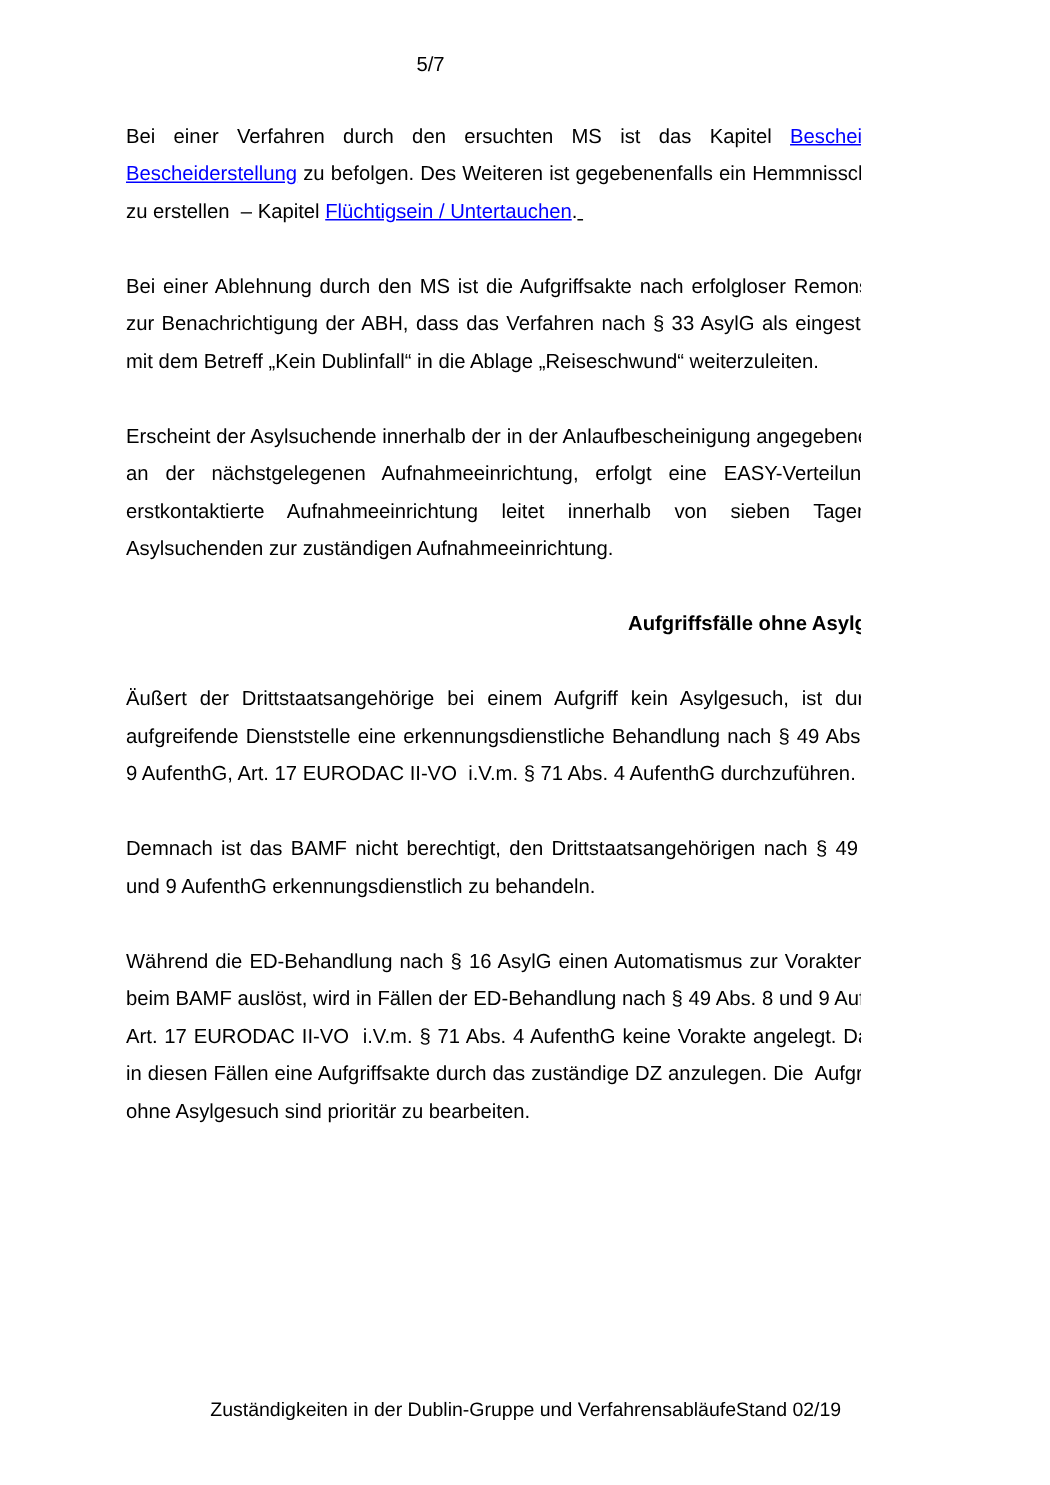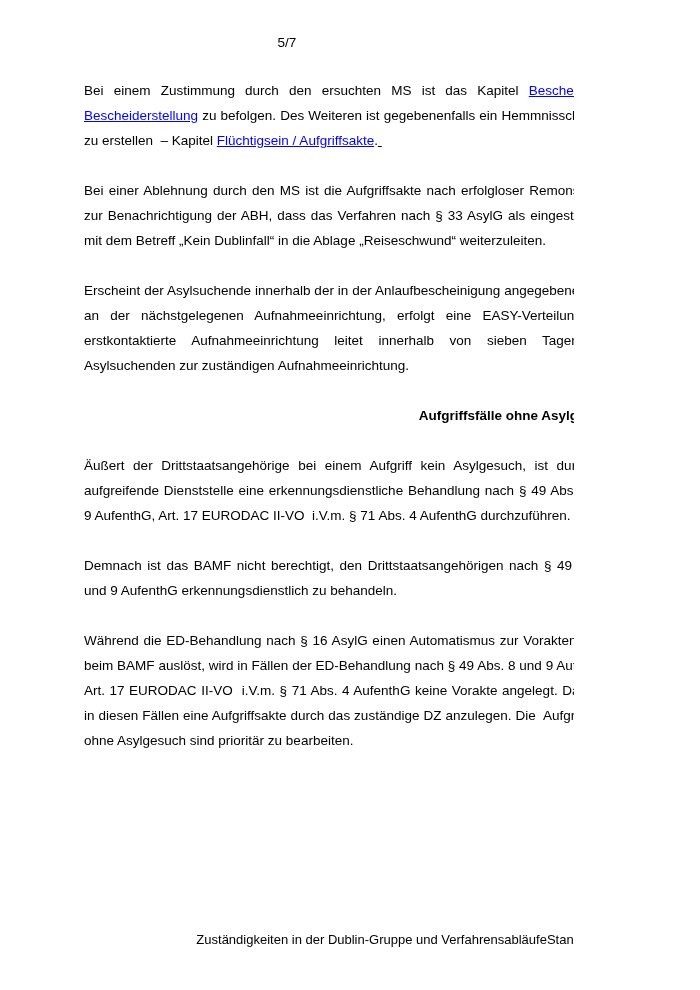--- a/index.html
+++ b/index.html
@@ -57,33 +57,33 @@
   .u-black {
     text-decoration: underline;
     white-space: pre;
   }
   .footer {
     position: absolute;
     top: 931px;
     left: 84px;
     width: 533px;
     display: flex;
-    justify-content: flex-end;
+    justify-content: center;
     font-size: 13px;
     line-height: 18px;
   }
 </style>
 </head>
 <body>
 
 <div class="page">
   <div class="page-number">5/7</div>
 
   <div class="content">
-      <p class="para"><span>Bei einem Zustimmung durch den ersuchten MS ist das Kapitel </span><a class="link" href="#">Bescheid und Bescheiderstellung</a><span> zu befolgen. Des Weiteren ist gegebenenfalls ein Hemmnisschreiben zu erstellen&nbsp; – Kapitel </span><a class="link" href="#">Flüchtigsein / Aufgriffsakte</a><span>.</span><span class="u-black">&nbsp;</span></p>
+      <p class="para"><span>Bei einer Verfahren durch den ersuchten MS ist das Kapitel </span><a class="link" href="#">Bescheid und Bescheiderstellung</a><span> zu befolgen. Des Weiteren ist gegebenenfalls ein Hemmnisschreiben zu erstellen&nbsp; – Kapitel </span><a class="link" href="#">Flüchtigsein / Untertauchen</a><span>.</span><span class="u-black">&nbsp;</span></p>
       <p class="para"><span>Bei einer Ablehnung durch den MS ist die Aufgriffsakte nach erfolgloser Remonstration zur Benachrichtigung der ABH, dass das Verfahren nach § 33 AsylG als eingestellt gilt, mit dem Betreff „Kein Dublinfall“ in die Ablage „Reiseschwund“ weiterzuleiten.</span></p>
       <p class="para"><span>Erscheint der Asylsuchende innerhalb der in der Anlaufbescheinigung angegebenen Frist an der nächstgelegenen Aufnahmeeinrichtung, erfolgt eine EASY-Verteilung. Die erstkontaktierte Aufnahmeeinrichtung leitet innerhalb von sieben Tagen den Asylsuchenden zur zuständigen Aufnahmeeinrichtung.</span></p>
       <p class="para heading"><span>Aufgriffsfälle ohne Asylgesuch</span></p>
       <p class="para"><span>Äußert der Drittstaatsangehörige bei einem Aufgriff kein Asylgesuch, ist durch die aufgreifende Dienststelle eine erkennungsdienstliche Behandlung nach § 49 Abs. 8 und 9 AufenthG, Art. 17 EURODAC II-VO&nbsp; i.V.m. § 71 Abs. 4 AufenthG durchzuführen.</span></p>
       <p class="para"><span>Demnach ist das BAMF nicht berechtigt, den Drittstaatsangehörigen nach § 49 Abs. 8 und 9 AufenthG erkennungsdienstlich zu behandeln.</span></p>
       <p class="para"><span>Während die ED-Behandlung nach § 16 AsylG einen Automatismus zur Voraktenanlage beim BAMF auslöst, wird in Fällen der ED-Behandlung nach § 49 Abs. 8 und 9 AufenthG, Art. 17 EURODAC II-VO&nbsp; i.V.m. § 71 Abs. 4 AufenthG keine Vorakte angelegt. Daher ist in diesen Fällen eine Aufgriffsakte durch das zuständige DZ anzulegen. Die&nbsp; Aufgriffsfälle ohne Asylgesuch sind prioritär zu bearbeiten.</span></p>
     </div>
 
   <div class="footer">
     <span>Zuständigkeiten in der Dublin-Gruppe und Verfahrensabläufe</span>

